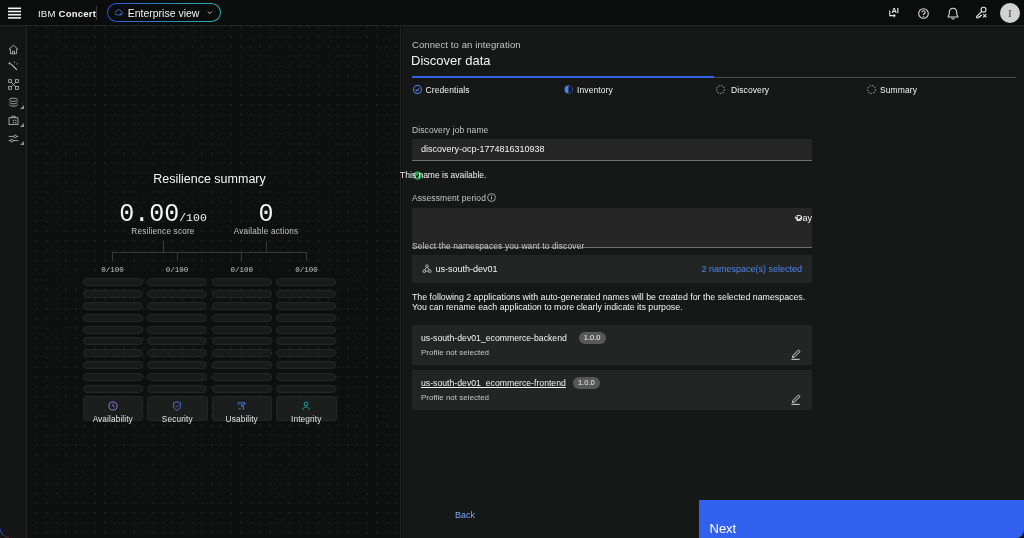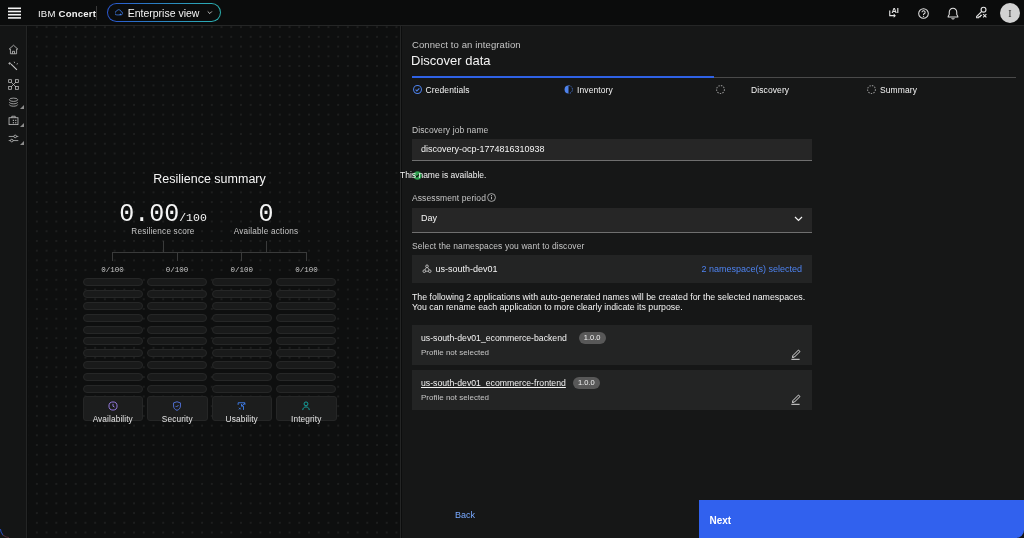--- a/index.html
+++ b/index.html
@@ -246,21 +246,21 @@
   </svg>
   <div class="abs step-lbl" style="left:425.5px;top:85px;">Credentials</div>
   <svg class="abs" style="left:564px;top:84.5px" width="9" height="9" viewBox="0 0 16 16">
     <path d="M8 1a7 7 0 0 0 0 14z" fill="#4e82ec"></path>
     <path d="M8 1a7 7 0 0 1 0 14" fill="none" stroke="#4e82ec" stroke-width="1.7" stroke-dasharray="2.2 2"></path>
   </svg>
   <div class="abs step-lbl" style="left:577px;top:85px;">Inventory</div>
   <svg class="abs" style="left:715.5px;top:84.5px" width="9" height="9" viewBox="0 0 16 16">
     <circle cx="8" cy="8" r="7" fill="none" stroke="#9a9a9a" stroke-width="1.8" stroke-dasharray="2.6 2.1"></circle>
   </svg>
-  <div class="abs step-lbl" style="left:751px;top:85px;">Discovery</div>
+  <div class="abs step-lbl" style="left:731px;top:85px;">Discovery</div>
   <svg class="abs" style="left:867px;top:84.5px" width="9" height="9" viewBox="0 0 16 16">
     <circle cx="8" cy="8" r="7" fill="none" stroke="#9a9a9a" stroke-width="1.8" stroke-dasharray="2.6 2.1"></circle>
   </svg>
   <div class="abs step-lbl" style="left:880px;top:85px;">Summary</div>
 
   <div class="abs t-sec" style="left:412px;top:124.5px;">Discovery job name</div>
   <div class="abs field" style="left:412px;top:138.5px;width:400px;height:22px;">
     <div style="margin:0 0 0 9px;line-height:21px;font-size:9px;color:#f4f4f4;">discovery-ocp-1774816310938</div>
   </div>
   <svg class="abs" style="left:412.5px;top:170.5px" width="9" height="9" viewBox="0 0 16 16">
@@ -268,21 +268,21 @@
     <path d="M4.6 8.3l2.2 2.2 4.4-4.6" fill="none" stroke="#0e0f0f" stroke-width="1.9"></path>
   </svg>
   <div class="abs t-pri" style="left:400px;top:169.5px;font-size:8.5px;">This name is available.</div>
 
   <div class="abs t-sec" style="left:412px;top:193px;">Assessment period</div>
   <svg class="abs" style="left:487px;top:192.5px" width="9" height="9" viewBox="0 0 16 16">
     <circle cx="8" cy="8" r="7" fill="none" stroke="#c6c6c6" stroke-width="1.4"></circle>
     <path d="M8 7v4.2" stroke="#c6c6c6" stroke-width="1.6"></path>
       <circle cx="8" cy="4.7" r="1" fill="#c6c6c6"></circle>
   </svg>
-  <div class="abs field" style="left:412px;top:208px;width:400px;height:25px;">
+  <div class="abs field" style="left:412px;top:208px;width:400px;height:40px;text-align:right;">
     <div style="margin:0 0 0 9px;line-height:21px;font-size:9px;color:#f4f4f4;">Day</div>
     <svg style="position:absolute;right:9px;top:8px;" width="9" height="6" viewBox="0 0 9 6">
         <path d="M1 1l3.5 3.5L8 1" fill="none" stroke="#f4f4f4" stroke-width="1.2"></path>
       </svg>
   </div>
 
   <div class="abs t-sec" style="left:412px;top:240.5px;">Select the namespaces you want to discover</div>
   <div class="abs" style="left:412px;top:254.5px;width:400px;height:28px;background:#232424;">
     <svg style="position:absolute;left:9.5px;top:9px" width="10" height="10" viewBox="0 0 16 16">
       <circle cx="8" cy="3.6" r="2.1" fill="none" stroke="#d0d0d0" stroke-width="1.3"></circle>
@@ -314,18 +314,18 @@
     </div>
     <div style="position:absolute;left:9px;top:23.5px;font-size:8px;color:#c6c6c6;">Profile not selected</div>
     <svg style="position:absolute;right:11px;top:24px" width="11" height="11" viewBox="0 0 16 16">
       <path d="M12.3 1.5 14.5 3.7 6.5 11.7 3.6 12.4 4.3 9.5z" fill="none" stroke="#f4f4f4" stroke-width="1.3"></path>
       <path d="M2 15h12" stroke="#f4f4f4" stroke-width="1.3"></path>
     </svg>
   </div>
 
   <div class="abs" style="left:415px;top:510px;font-size:9px;color:#78a9ff;padding-left:40px;">Back</div>
   <div class="abs" style="left:698.5px;top:500px;width:325.5px;height:38px;background:#3161ee;border-radius:0 0 8px 0;">
-    <div style="position:absolute;left:11px;top:15px;font-size:10px;color:#ffffff;font-weight:bold;">Next</div>
+    <div style="position:absolute;left:11px;top:21px;font-size:13px;color:#ffffff;">Next</div>
   </div>
 
   <div class="abs" style="left:0px;top:529px;width:9px;height:9px;border-bottom-left-radius:9px;border-left:1.3px solid #2a4fc0;border-bottom:1.3px solid #53303a;"></div>
 
 </div>
 
 </body></html>

